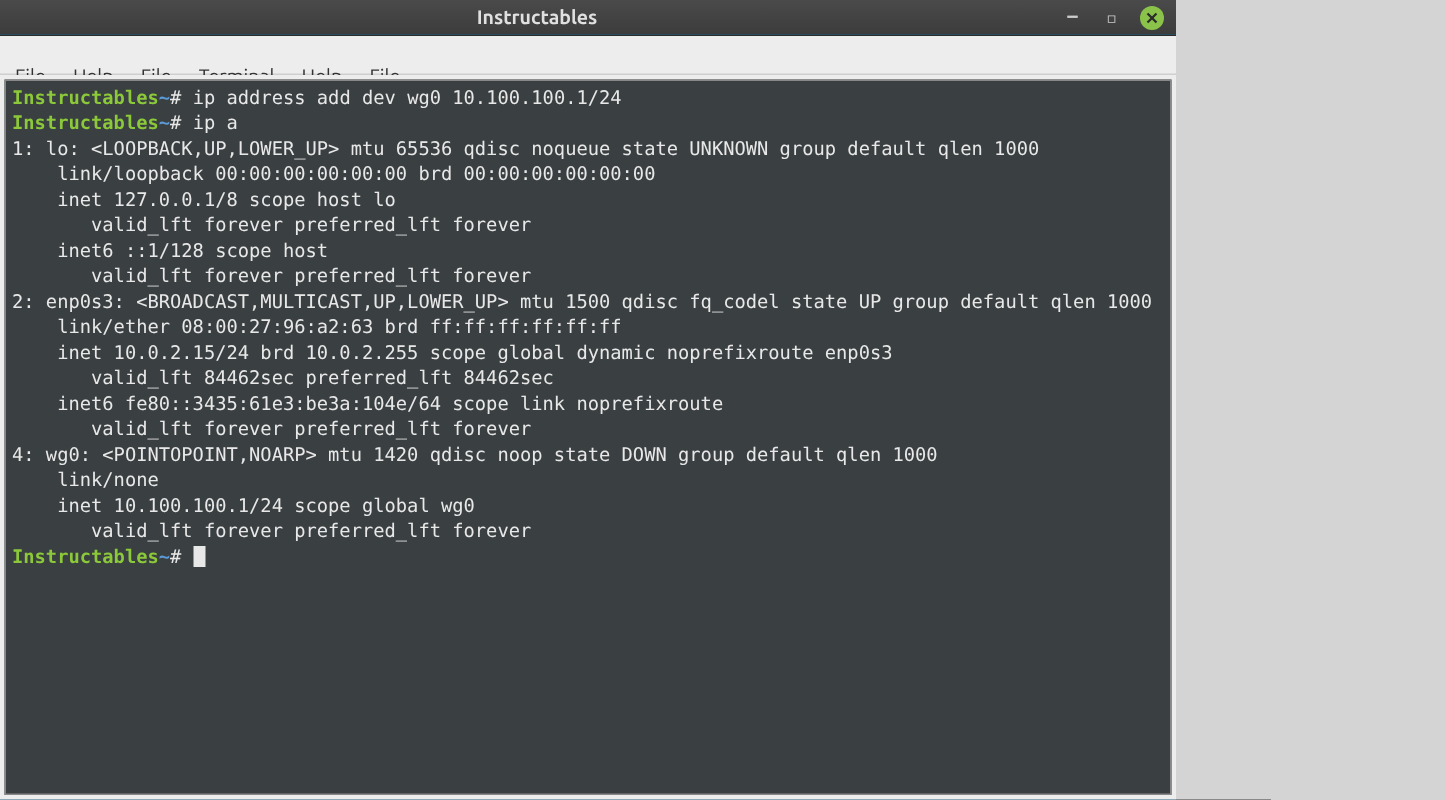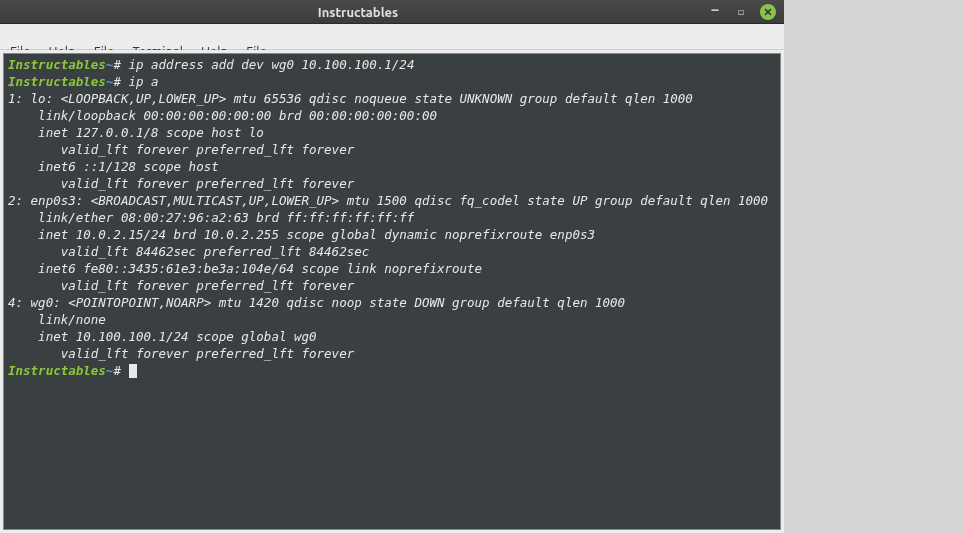--- a/index.html
+++ b/index.html
@@ -59,21 +59,20 @@
       height: 100%;
       background: #3a3f41;
       padding: 2px 4px;
       color: #e8e8e8;
       font-size: 12.5px;
       line-height: 17px;
       white-space: pre;
       font-family: "DejaVu Sans Mono", "Liberation Mono", monospace;
       overflow: hidden;
       border: 1px solid #888;
-      font-style: italic;
     }
     .prompt-host { color: #8bc83a; font-weight: bold; }
     .prompt-tilde { color: #5c9ad6; font-weight: bold; }
     .prompt-hash { color: #e8e8e8; }
     .cmd { color: #e8e8e8; }
     .out { color: #e8e8e8; }
     .cursor {
       display: inline-block;
       width: 8px;
       height: 14px;

